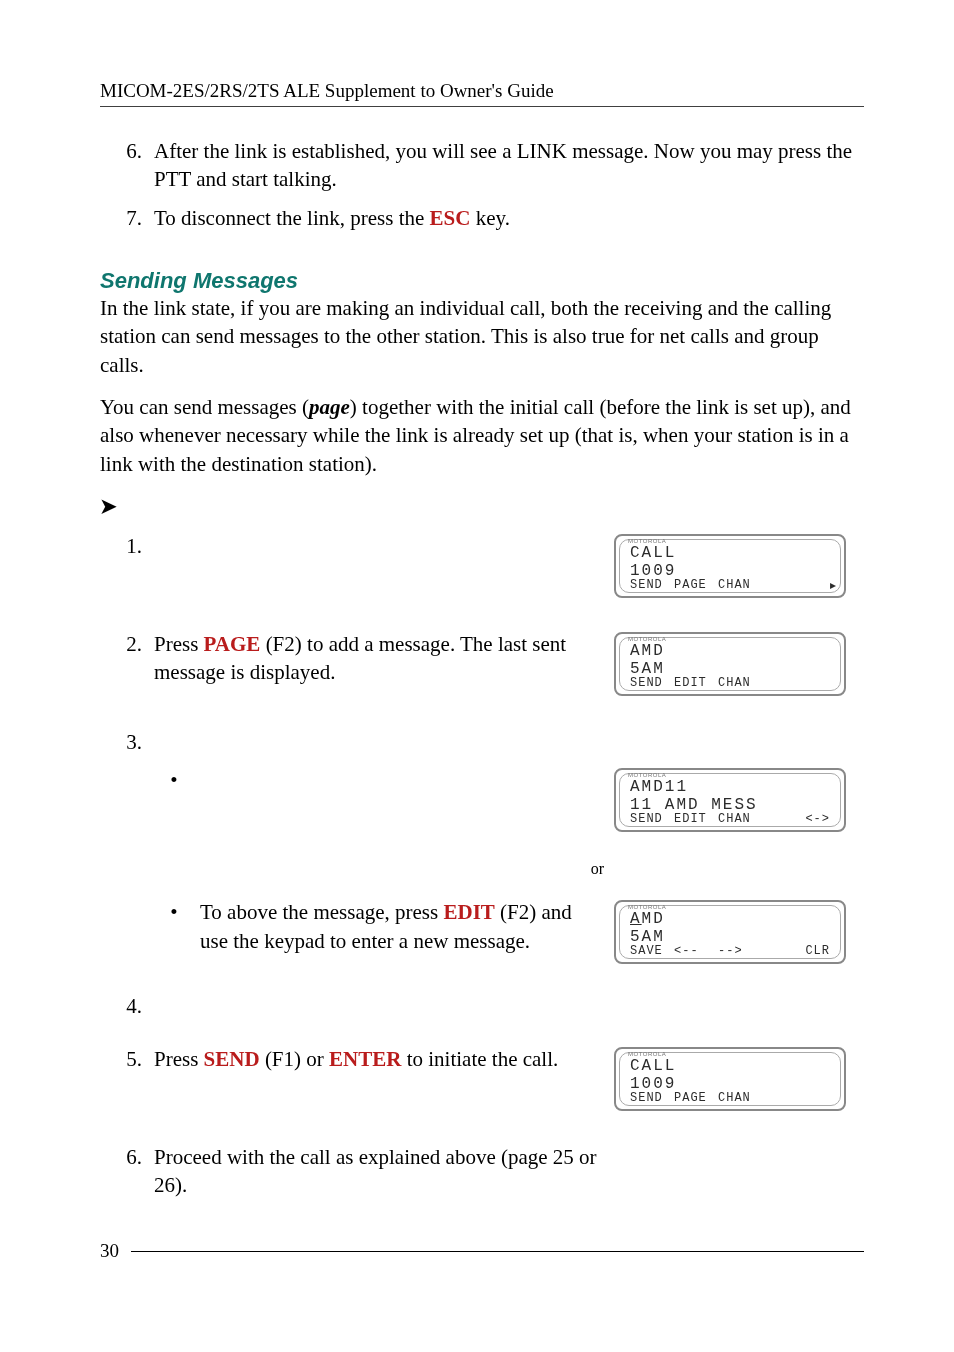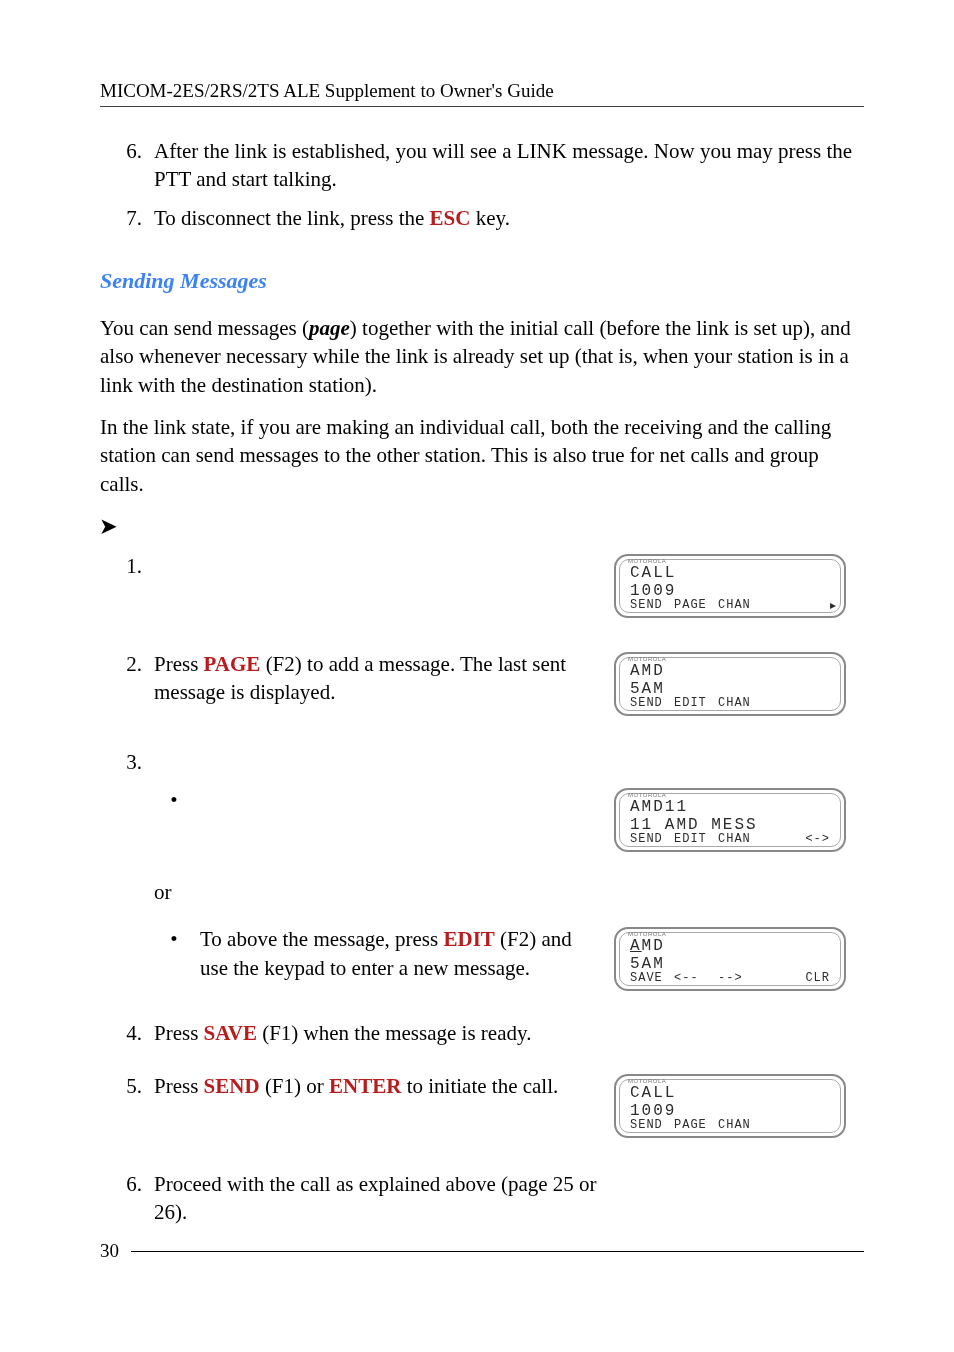--- a/index.html
+++ b/index.html
@@ -37,26 +37,26 @@
   }
   .ol-1 > li .num {
     width: 54px;
     flex-shrink: 0;
     text-align: right;
     padding-right: 12px;
     box-sizing: border-box;
   }
   .ol-1 > li .txt { flex: 1; }
   .h2 {
-    font-family: Liberation Serif, serif;
+    font-family: Liberation Sans, sans-serif;
     font-weight: bold;
     font-style: italic;
-    color: #3b82f6;
+    color: #0f766e;
     font-size: 22px;
-    margin: 0 0 20px 0;
+    margin: 0 0 0 0;
   }
   .para {
     font-size: 21px;
     line-height: 1.35;
     margin: 0 0 14px 0;
   }
   .bold-italic { font-weight: bold; font-style: italic; }
   .key-red { color: #b91c1c; font-weight: bold; }
   .to-line {
     display: flex;
@@ -111,29 +111,29 @@
   }
   .bullet-left .dot {
     width: 46px;
     flex-shrink: 0;
     text-align: center;
     padding-right: 6px;
     box-sizing: border-box;
   }
   .bullet-left .txt { flex: 1; }
   .or-center {
-    text-align: left;
-    font-size: 21px;
+    text-align: right;
+    font-size: 16px;
     margin: 6px 0 20px 0;
     padding-right: 260px;
     padding-left: 54px;
   }
   .lcd {
     border: 2px solid #888;
-    border-radius: 14px;
+    border-radius: 8px;
     background: #fff;
     height: 64px;
     width: 232px;
     position: relative;
     overflow: hidden;
     box-sizing: border-box;
     margin: 2px 0 8px 0;
   }
   .lcd .inner-frame {
     position: absolute;
@@ -228,25 +228,25 @@
     <li>
       <span class="num">7.</span>
       <span class="txt">
         <span>To disconnect the link, press the </span><span class="key-red">ESC</span><span> key.</span>
       </span>
     </li>
   </ol>
 
   <div class="h2">Sending Messages</div>
 
+  <p class="para">In the link state, if you are making an individual call, both the receiving and the calling station can send messages to the other station. This is also true for net calls and group calls.</p>
+
   <p class="para">
     <span>You can send messages (</span><span class="bold-italic">page</span><span>) together with the initial call (before the link is set up), and also whenever necessary while the link is already set up (that is, when your station is in a link with the destination station).</span>
   </p>
-
-  <p class="para">In the link state, if you are making an individual call, both the receiving and the calling station can send messages to the other station. This is also true for net calls and group calls.</p>
 
   <div class="to-line">
     <span class="arrow">➤</span>
   </div>
 
   <div class="steps-block">
 
     <div class="step-row">
       <div class="step-left">
         <span class="num">1.</span>
@@ -339,23 +339,20 @@
             <span class="sk3">--&gt;</span>
             <span class="sk4">CLR</span>
           </div>
         </div>
       </div>
     </div>
 
     <div class="step-row">
       <div class="step-left">
         <span class="num">4.</span>
-        <span class="txt">
-          <span>Press </span><span class="key-red">SAVE</span><span> (F1) when the message is ready.</span>
-        </span>
       </div>
       <div class="step-right"></div>
     </div>
 
     <div class="step-row">
       <div class="step-left">
         <span class="num">5.</span>
         <span class="txt">
           <span>Press </span><span class="key-red">SEND</span><span> (F1) or </span><span class="key-red">ENTER</span><span> to initiate the call.</span>
         </span>

